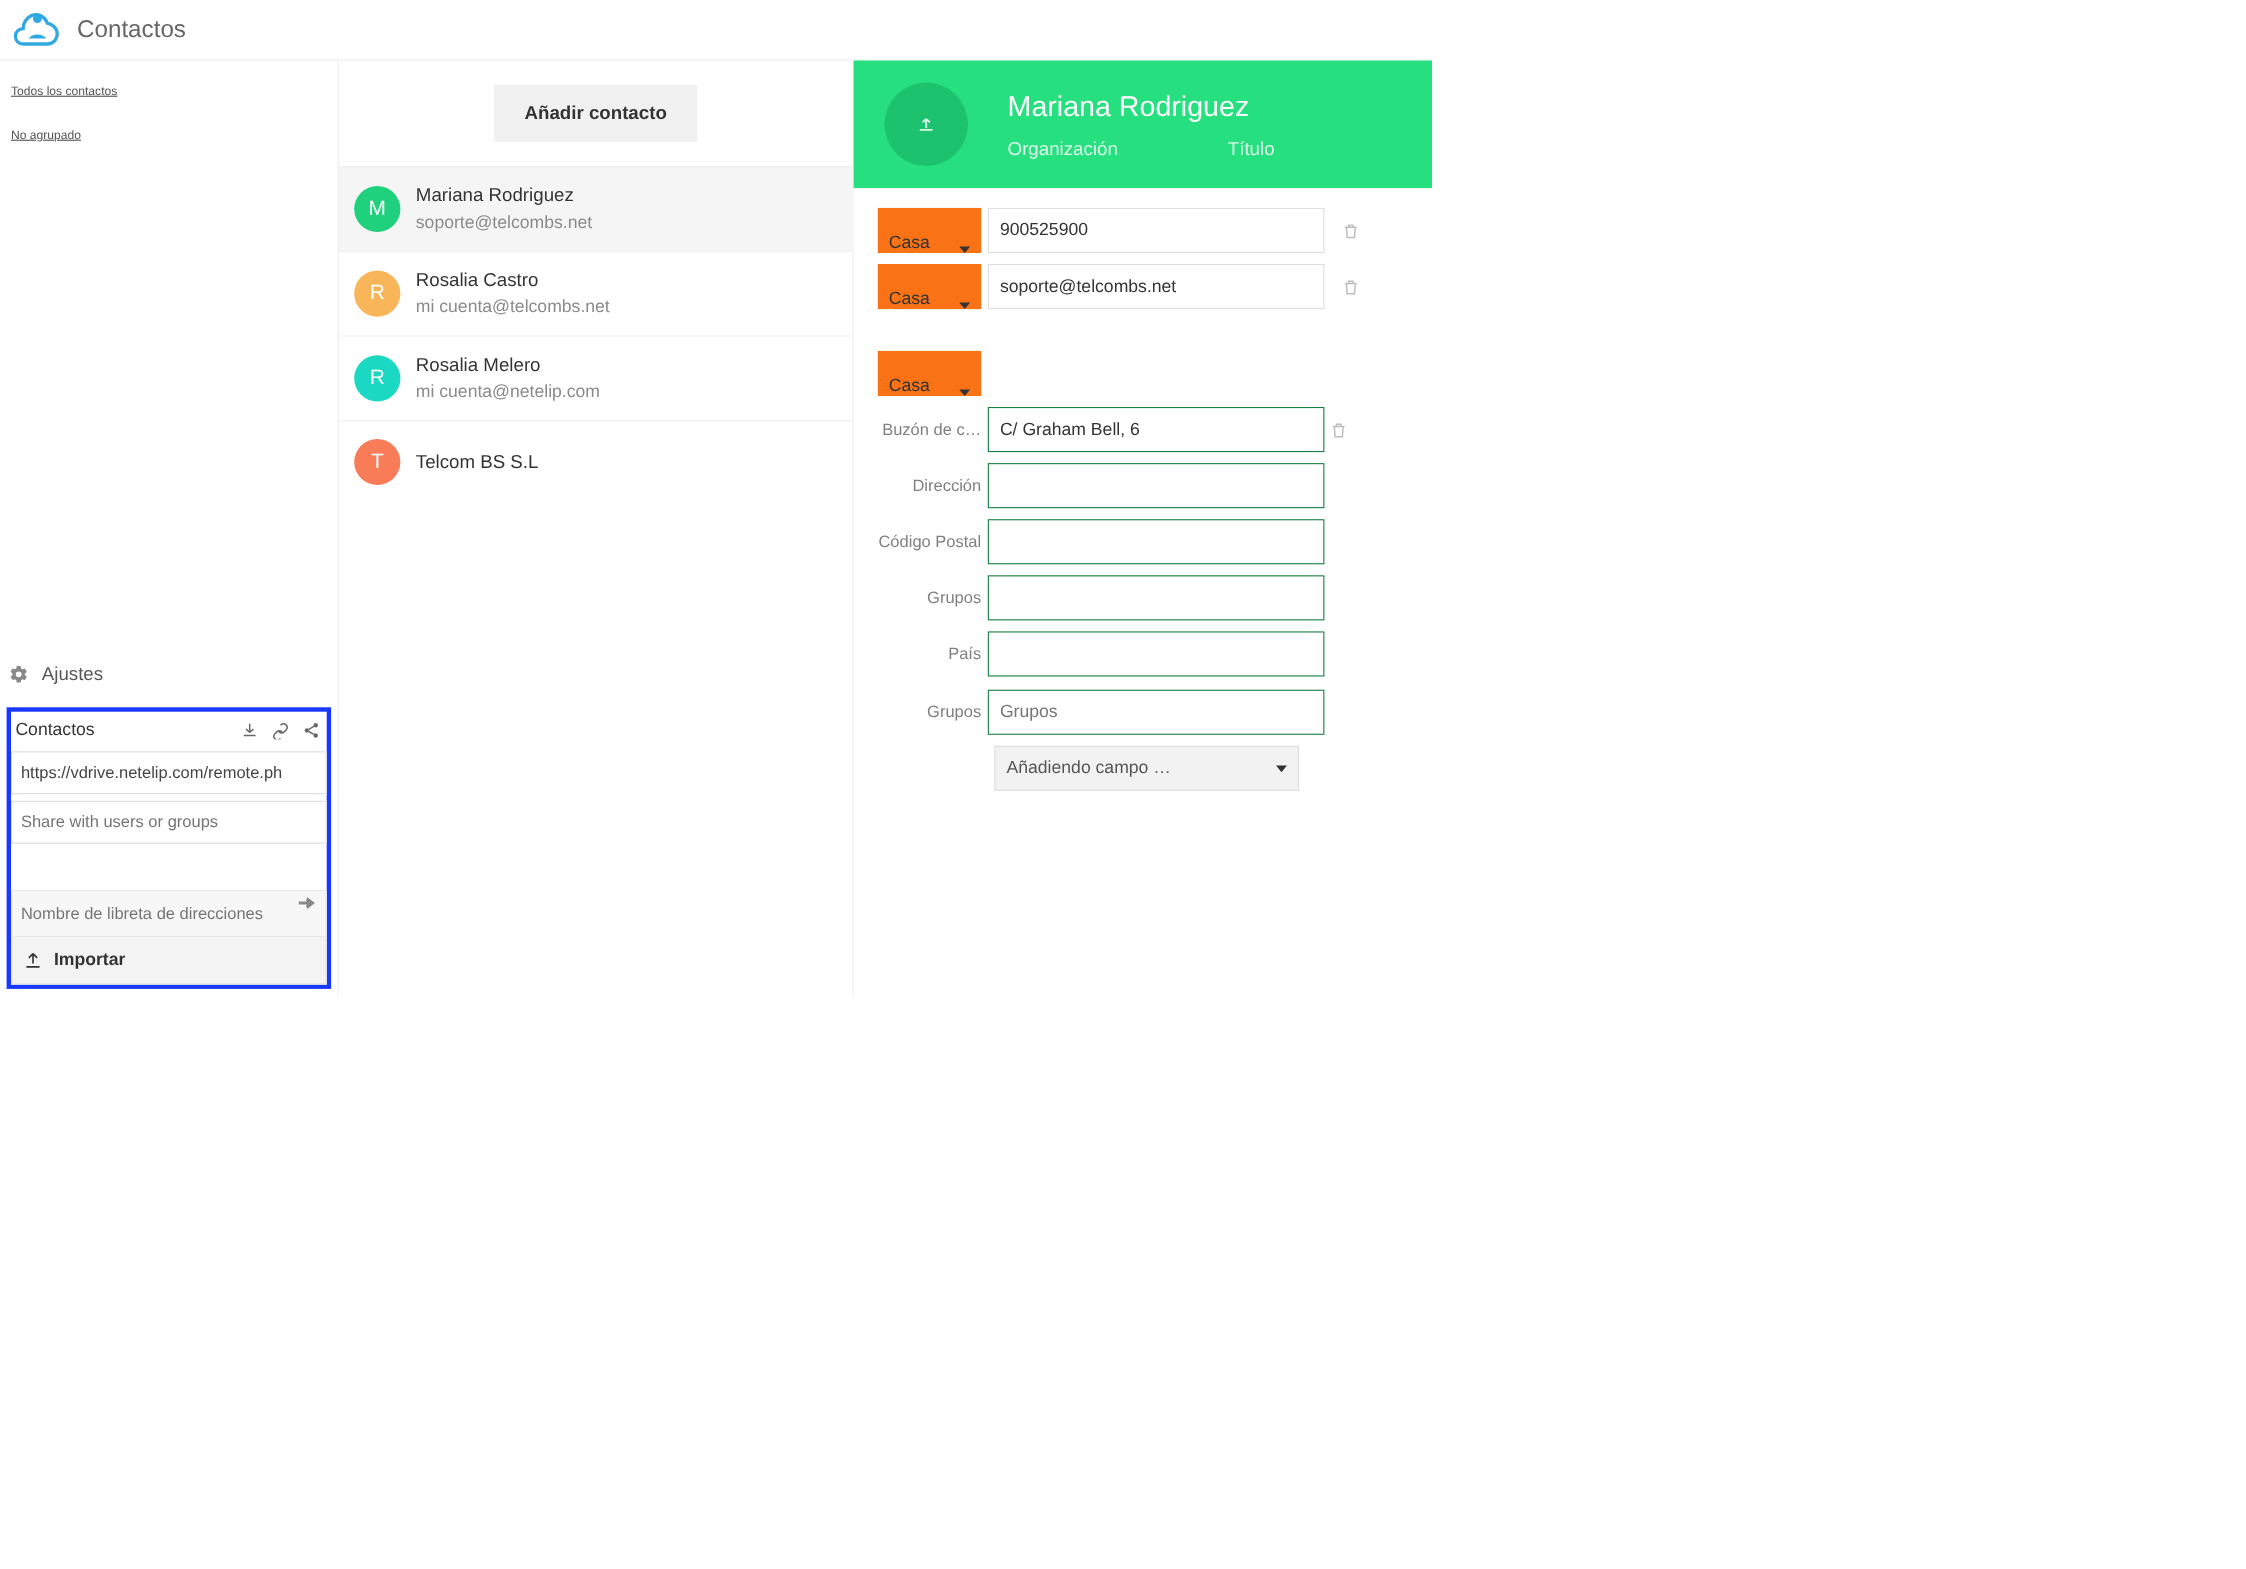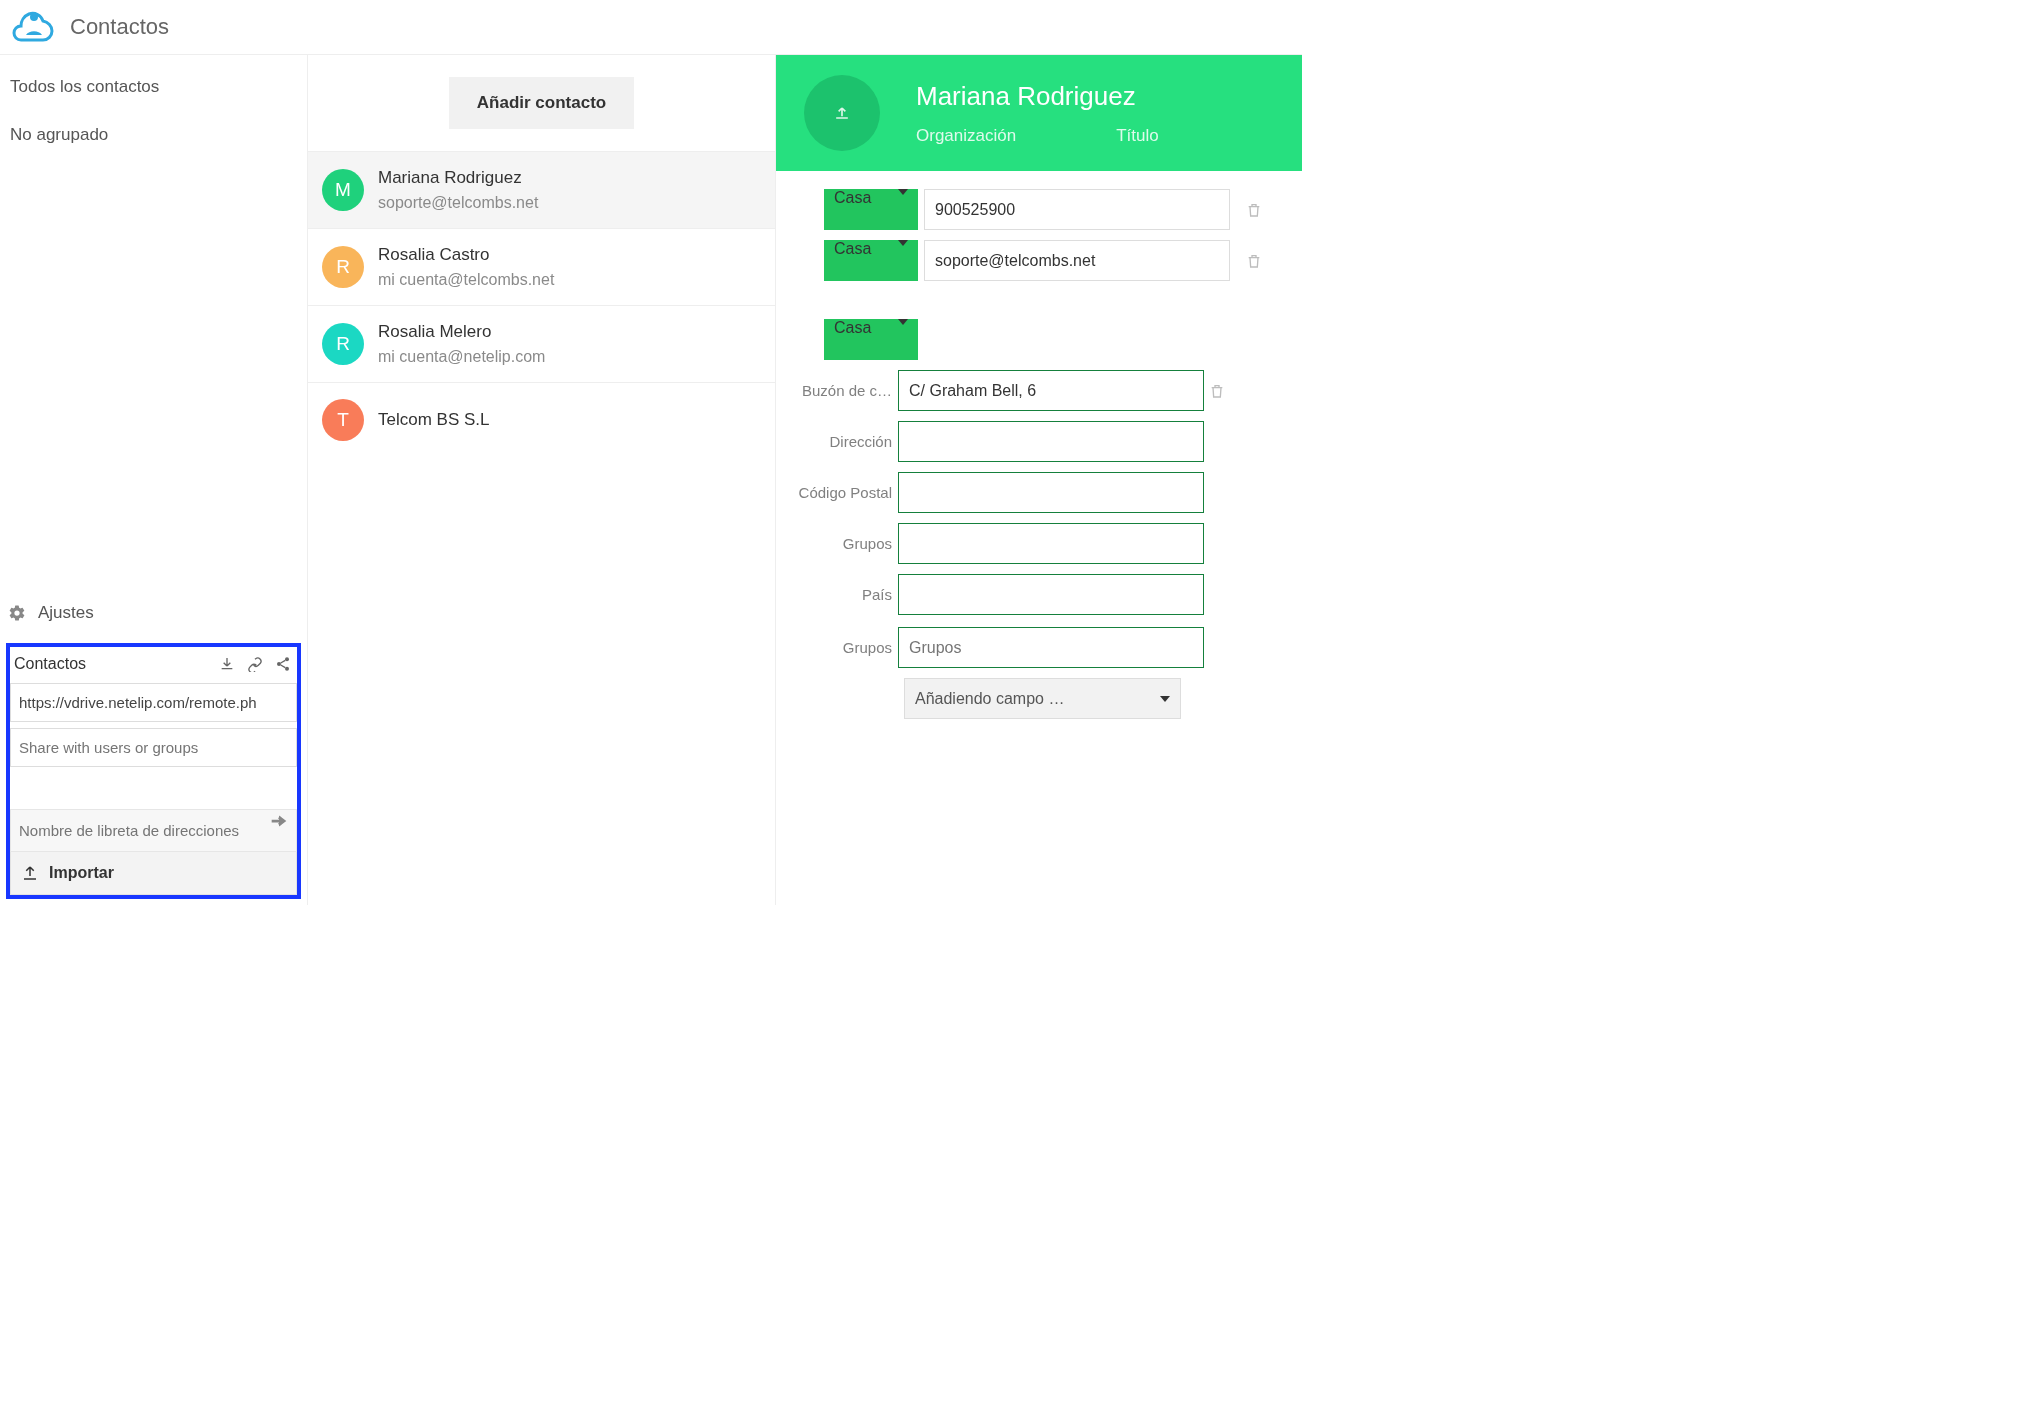--- a/index.html
+++ b/index.html
@@ -14,21 +14,21 @@
   .app-logo { width:44px; height:36px; display:flex; align-items:center; justify-content:center; margin-right:14px;}
   .app-title { font-size:22px; color:#666; font-weight:400;}
 
   
   .cols { display:flex; }
   .col-left { width:308px; border-right:1px solid #eee; display:flex; flex-direction:column; height:850px;}
   .col-mid { width:468px; border-right:1px solid #eee; }
   .col-right { flex:1; }
 
   
-  .nav-item { padding:14px 10px; font-size:17px; color:#555;}
+  .nav-item { padding:14px 10px; font-size:11px; color:#555;text-decoration:underline;}
   .nav-item.first { padding-top:22px;}
   .left-spacer { flex:1; }
   .settings-row { display:flex; align-items:center; gap:12px; padding:10px 8px; font-size:17px; color:#555;}
   .gear-icon { width:18px; height:18px; fill:#888;}
 
   .highlight-box {
     margin:10px 6px 6px 6px; border:4px solid #1837ff; padding:0;
   }
   .hb-header { display:flex; align-items:center; justify-content:space-between; padding:8px 6px 10px 4px;}
   .hb-title { font-size:16px; color:#333;}
@@ -78,22 +78,22 @@
   }
   .upload-circle svg { width:20px; height:20px; fill:rgba(255,255,255,.85);}
   .head-text { display:flex; flex-direction:column; gap:14px;}
   .head-name { color:#fff; font-size:26px; font-weight:400;}
   .head-sub { display:flex; gap:100px;}
   .head-sub span { color:rgba(255,255,255,.85); font-size:17px;}
 
   .detail-body { padding:18px 22px; }
   .field-row { display:flex; align-items:center; gap:6px; margin-bottom:10px;}
   .type-select {
-    width:94px; height:41px; background:#22c55e; border:none; display:flex; align-items:flex-start; justify-content:space-between;
-    padding:0 10px; font-size:16px; color:#333;margin-left:26px;
+    width:94px; height:41px; background:#f97316; border:none; display:flex; align-items:flex-end; justify-content:space-between;
+    padding:0 10px; font-size:16px; color:#333;
   }
   .caret { width:0; height:0; border-left:5px solid transparent; border-right:5px solid transparent; border-top:6px solid #333;}
   .text-input {
     flex:1; max-width:306px; height:41px; border:1px solid #ddd; font-size:16px; padding:0 10px; color:#333; outline:none;
   }
   .trash { width:16px; height:16px; fill:#bdbdbd; margin-left:10px;}
 
   .section-gap { height:28px; }
   .addr-row { display:flex; align-items:center; margin-bottom:10px;}
   .addr-label { width:100px; text-align:right; font-size:15px; color:#808080; padding-right:6px; white-space:nowrap; overflow:hidden; text-overflow:ellipsis;}

